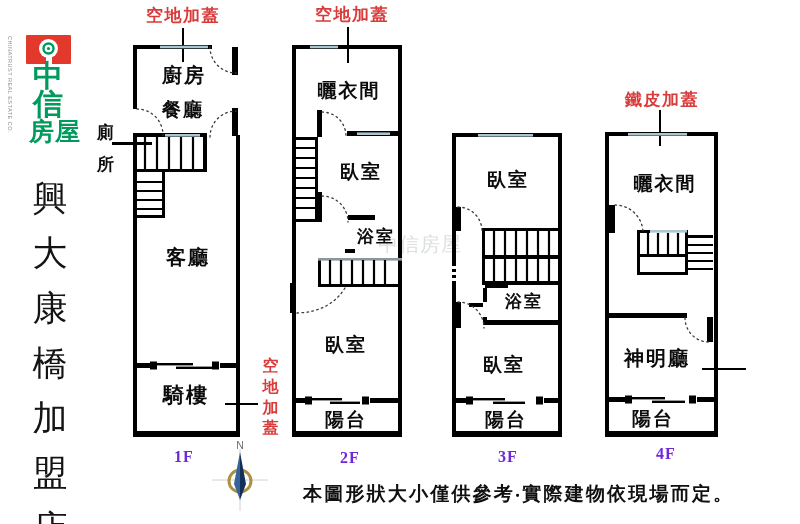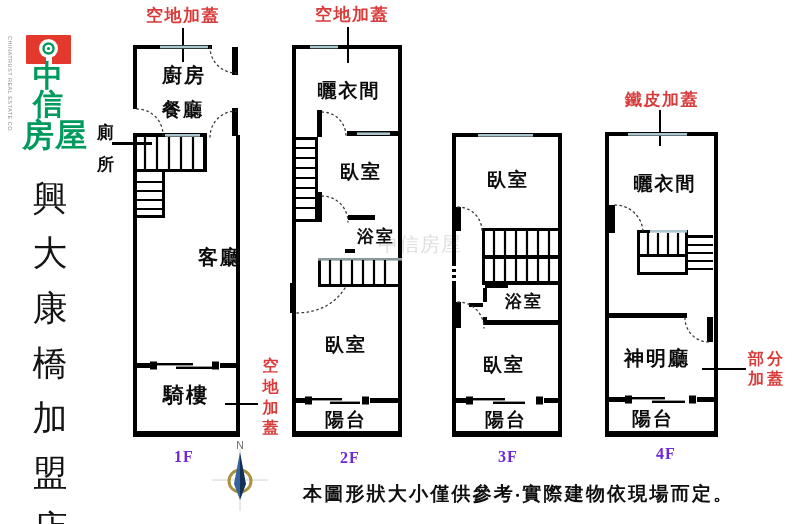--- a/index.html
+++ b/index.html
@@ -170,33 +170,32 @@
       <path d="M240 449V511M212 480H268" stroke="#d2d2d2" stroke-width="1" fill="none"></path>
       <circle cx="240" cy="481" r="11" fill="none" stroke="#aa9140" stroke-width="3"></circle>
       <polygon points="240,452 246,484 240,500" fill="#13305a"></polygon>
       <polygon points="240,452 240,500 234,484" fill="#35639c"></polygon>
     </g>
   </svg>
 
   <div class="sidebar-en">CHINATRUST REAL ESTATE CO.</div>
   <div class="logo-char" style="left:48px;top:61px;font-size:30px;">中</div>
   <div class="logo-char" style="left:48px;top:89px;font-size:30px;">信</div>
-  <div class="logo-char" style="left:55px;top:119px;font-size:32px;letter-spacing:1px;">房屋</div>
+  <div class="logo-char" style="left:55px;top:119px;font-size:25px;letter-spacing:1px;">房屋</div>
   <div id="store-name">興大康橋加盟店</div>
 
   <div class="ann" style="left:183px;top:7px;">空地加蓋</div>
   <div class="ann" style="left:352px;top:6px;">空地加蓋</div>
   <div class="ann" style="left:662px;top:91px;text-align:right;">鐵皮加蓋</div>
   <div class="lbl-v red" style="left:261px;top:356px;width:19px;font-size:16px;line-height:20.8px;">空地加蓋</div>
-  <div class="lbl-v red" style="left:744px;top:349px;width:46px;font-size:16px;line-height:20px;letter-spacing:3px;">部分加蓋</div>
 
   <div class="lbl" style="left:184px;top:65px;font-size:20px;">廚房</div>
   <div class="lbl" style="left:183px;top:100px;font-size:19px;">餐廳</div>
   <div class="lbl-v" style="left:96px;top:117px;width:19px;font-size:17px;line-height:31.5px;">廁所</div>
-  <div class="lbl" style="left:188px;top:247px;font-size:20px;margin-left:32px;">客廳</div>
+  <div class="lbl" style="left:188px;top:247px;font-size:20px;">客廳</div>
   <div class="lbl" style="left:186px;top:386px;font-size:21px;font-family:Liberation Mono, monospace;">騎樓</div>
   <div class="floor-label" style="left:184px;top:448px;">1F</div>
 
   <div class="lbl" style="left:349px;top:81px;font-size:19px;">曬衣間</div>
   <div class="lbl" style="left:361px;top:162px;font-size:19px;">臥室</div>
   <div class="lbl" style="left:376px;top:228px;font-size:17px;">浴室</div>
   <div class="lbl" style="left:346px;top:335px;font-size:19px;">臥室</div>
   <div class="lbl" style="left:346px;top:410px;font-size:19px;">陽台</div>
   <div class="floor-label" style="left:350px;top:449px;">2F</div>
 

